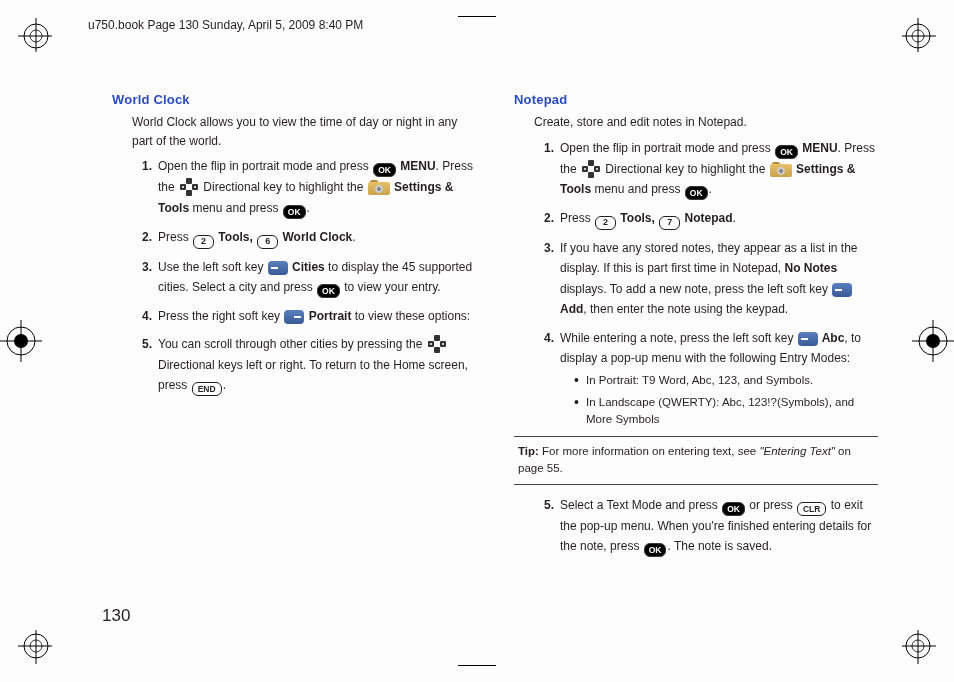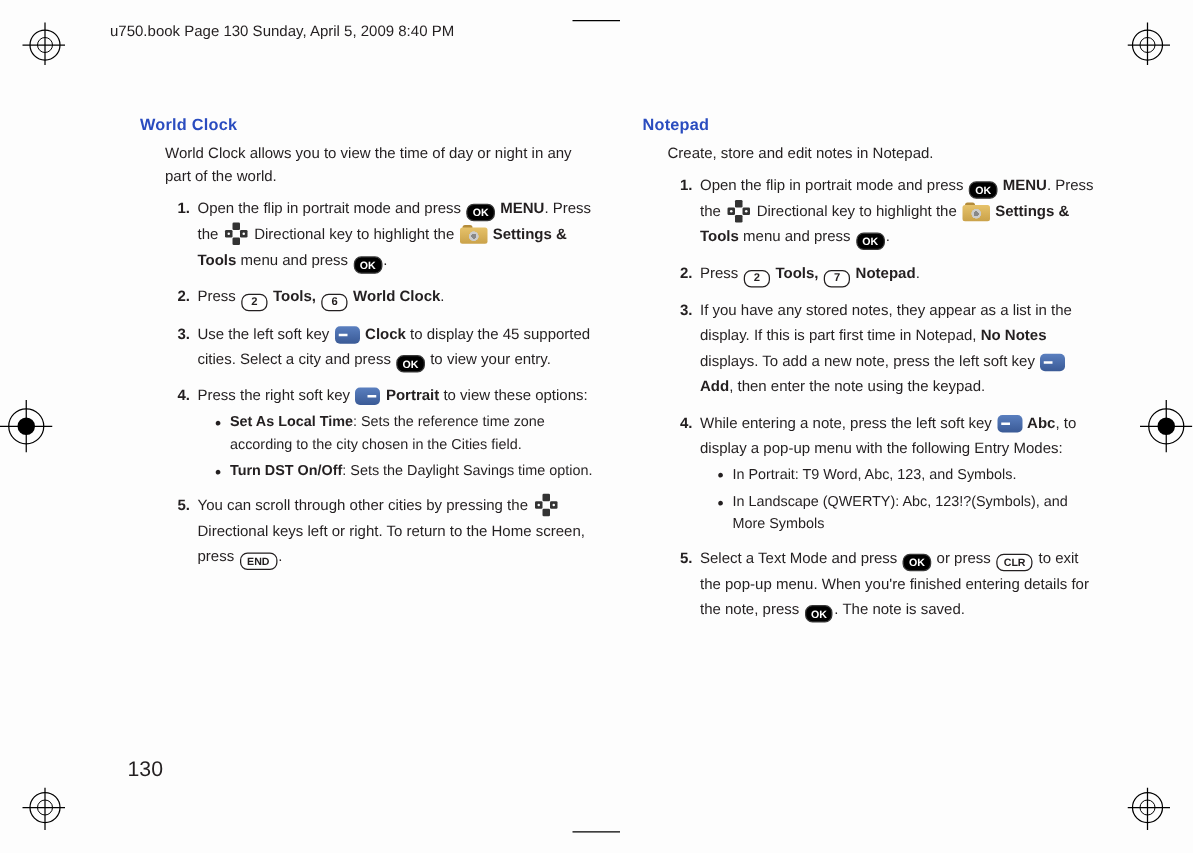--- a/index.html
+++ b/index.html
@@ -257,28 +257,24 @@
               <rect x="1" y="7" width="6" height="6" rx="1" fill="#333"></rect>
               <rect x="13" y="7" width="6" height="6" rx="1" fill="#333"></rect>
               <circle cx="4" cy="10" r="1" fill="#fff"></circle>
               <circle cx="16" cy="10" r="1" fill="#fff"></circle>
             </svg></span><span> Directional key to highlight the </span><span class="folder-icon"><span class="tab"></span><span class="body"></span><span class="gear"></span></span><b> Settings &amp; Tools</b><span> menu and press </span><span class="ikey dark">OK</span><span>.</span>
       </li>
       <li>
         <span>Press </span><span class="ikey num">2</span><b> Tools, </b><span class="ikey num">6</span><b> World Clock</b><span>.</span>
       </li>
       <li>
-        <span>Use the left soft key </span><span class="softkey left"></span><b> Clock</b><span> to display the 45 supported cities. Select a city and press </span><span class="ikey dark">OK</span><span> to view your entry.</span>
+        <span>Use the left soft key </span><span class="softkey left"></span><b> Cities</b><span> to display the 45 supported cities. Select a city and press </span><span class="ikey dark">OK</span><span> to view your entry.</span>
       </li>
       <li>
         <span>Press the right soft key </span><span class="softkey right"></span><b> Portrait</b><span> to view these options:</span>
-        <ul class="bullets">
-          <li><b>Set As Local Time</b><span>: Sets the reference time zone according to the city chosen in the Cities field.</span></li>
-          <li><b>Turn DST On/Off</b><span>: Sets the Daylight Savings time option.</span></li>
-        </ul>
       </li>
       <li>
         <span>You can scroll through other cities by pressing the </span><span class="dpad"><svg width="20" height="20">
               <rect x="7" y="1" width="6" height="6" rx="1" fill="#333"></rect>
               <rect x="7" y="13" width="6" height="6" rx="1" fill="#333"></rect>
               <rect x="1" y="7" width="6" height="6" rx="1" fill="#333"></rect>
               <rect x="13" y="7" width="6" height="6" rx="1" fill="#333"></rect>
               <circle cx="4" cy="10" r="1" fill="#fff"></circle>
               <circle cx="16" cy="10" r="1" fill="#fff"></circle>
             </svg></span><span> Directional keys left or right. To return to the Home screen, press </span><span class="ikey">END</span><span>.</span>
@@ -307,20 +303,23 @@
         <span>If you have any stored notes, they appear as a list in the display. If this is part first time in Notepad, </span><b>No Notes</b><span> displays. To add a new note, press the left soft key </span><span class="softkey left"></span><b> Add</b><span>, then enter the note using the keypad.</span>
       </li>
       <li>
         <span>While entering a note, press the left soft key </span><span class="softkey left"></span><b> Abc</b><span>, to display a pop-up menu with the following Entry Modes:</span>
         <ul class="bullets">
           <li><span>In Portrait: T9 Word, Abc, 123, and Symbols.</span></li>
           <li><span>In Landscape (QWERTY): Abc, 123!?(Symbols), and More Symbols</span></li>
         </ul>
       </li>
     </ol>
+    <div class="tip">
+      <b>Tip:</b><span> For more information on entering text, see </span><i>"Entering Text"</i><span> on page 55.</span>
+    </div>
     <ol class="steps" start="5" style="counter-reset: step 4;">
       <li>
         <span>Select a Text Mode and press </span><span class="ikey dark">OK</span><span> or press </span><span class="ikey">CLR</span><span> to exit the pop-up menu. When you're finished entering details for the note, press </span><span class="ikey dark">OK</span><span>. The note is saved.</span>
       </li>
     </ol>
   </div>
 </div>
 
 <div class="page-num">130</div>
 

